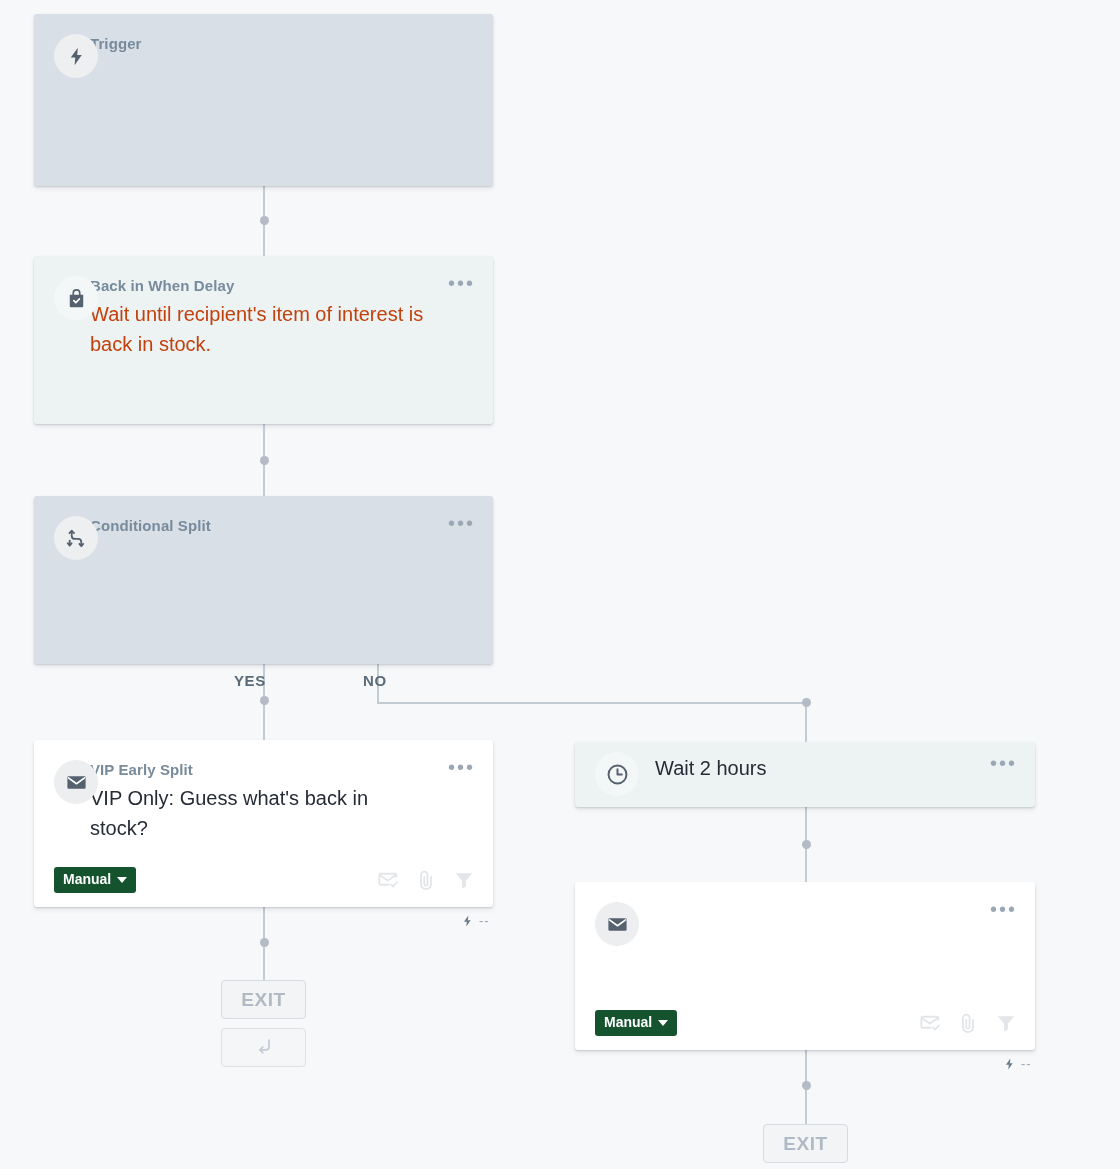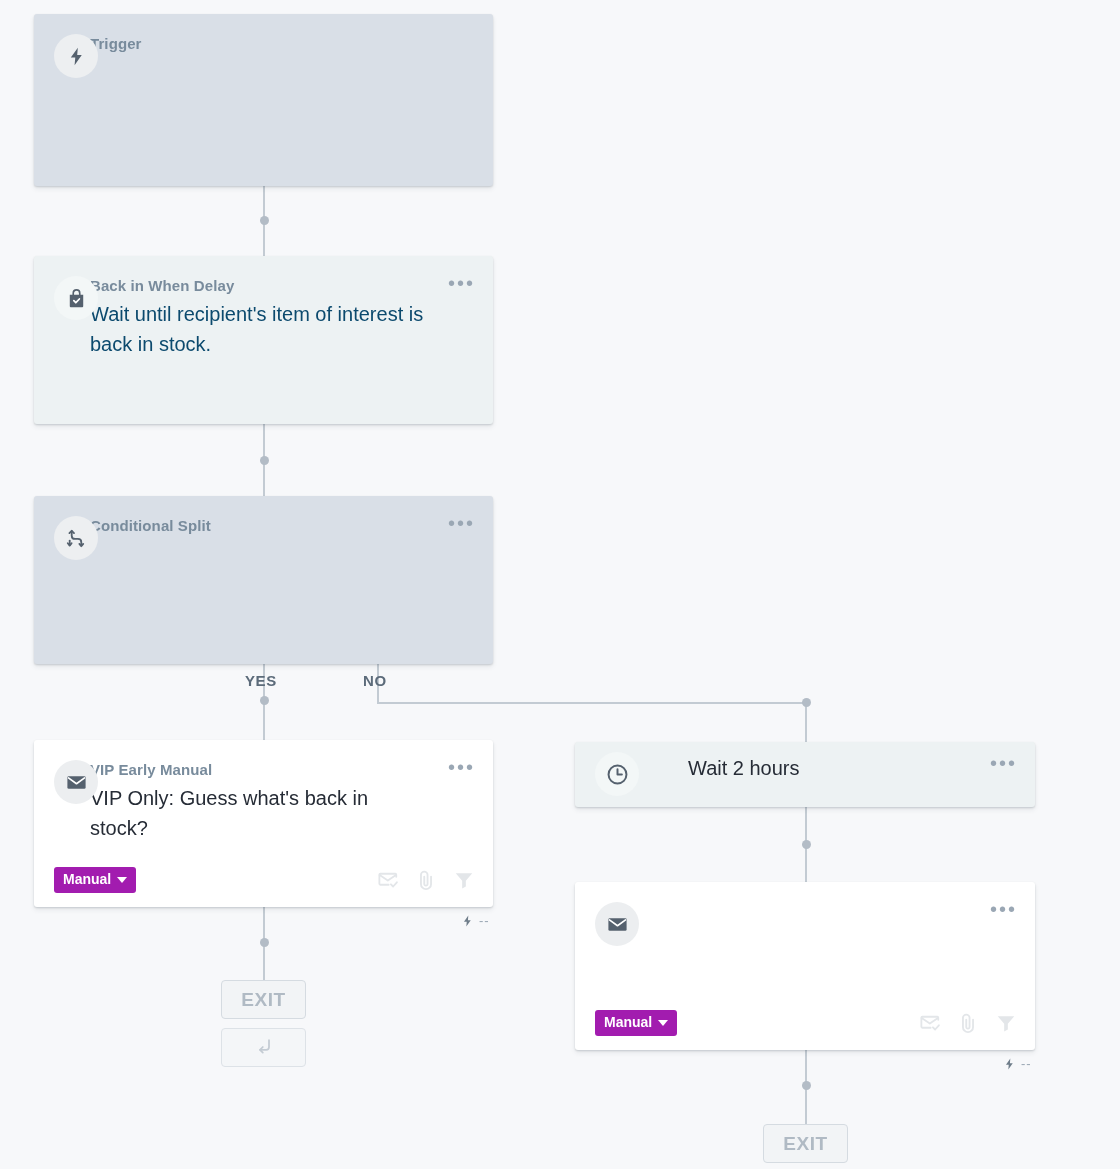--- a/index.html
+++ b/index.html
@@ -43,36 +43,36 @@
   .body-col { margin-left: 34px; padding-right: 40px; }
 
   .eyebrow {
     font-size: 15px; font-weight: bold; color: #788b9c;
     letter-spacing: .1px; line-height: 19px;
   }
   .headline {
     font-size: 20px; color: #262c36; line-height: 30px;
     margin-top: 4px; font-weight: normal;
   }
-  .headline.muted { color: #0c4a6e; }
+  .headline.muted { color: #c2410c; }
   .headline b { font-weight: bold; }
 
   .dots {
     position: absolute; right: 18px; top: 20px;
     font-size: 20px; line-height: 14px; color: #9aa7b4;
     letter-spacing: 2px; cursor: pointer; user-select: none;
   }
 
   
   .msg-footer {
     position: absolute; left: 20px; right: 18px; bottom: 14px;
     display: flex; align-items: center; justify-content: space-between;
   }
   .badge {
-    background: #a21caf; color: #ffffff; font-weight: bold;
+    background: #14532d; color: #ffffff; font-weight: bold;
     font-size: 14px; line-height: 15px;
     padding: 5px 9px 6px 9px; border-radius: 3px;
     display: inline-flex; align-items: center; gap: 6px; cursor: pointer;
   }
   .badge .caret {
     width: 0; height: 0; border-left: 5px solid transparent;
     border-right: 5px solid transparent; border-top: 6px solid #ffffff;
   }
   .msg-icons { display: flex; align-items: center; gap: 16px; }
   .msg-icons svg { display: block; }
@@ -174,34 +174,34 @@
           <path d="M15 17.6 17 20l2-2.4"></path>
         </svg>
       </div>
       <div class="dots">•••</div>
       <div class="body-col">
         <div class="eyebrow">Conditional Split</div>
       </div>
     </div>
   </div>
 
-  <div class="branch-label" style="left:245px; top:672px;">YES</div>
+  <div class="branch-label" style="left:234px; top:672px;">YES</div>
   <div class="branch-label" style="left:363px; top:672px;">NO</div>
 
   <div class="card white" style="left:34px; top:740px; width:459px; height:167px;">
     <div class="card-inner">
       <div class="avatar">
         <svg width="23" height="23" viewBox="0 0 24 24" fill="none">
           <rect x="2.5" y="5.5" width="19" height="13" rx="1.4" fill="#55616e"></rect>
           <path d="M3.6 7.2 12 13.3l8.4-6.1" stroke="#ffffff" stroke-width="1.7" fill="none" stroke-linecap="round" stroke-linejoin="round"></path>
         </svg>
       </div>
       <div class="dots">•••</div>
       <div class="body-col">
-        <div class="eyebrow">VIP Early Manual</div>
+        <div class="eyebrow">VIP Early Split</div>
         <div class="headline">VIP Only: Guess what's back in stock?</div>
       </div>
       <div class="msg-footer">
         <div class="badge">
           <span>Manual</span>
           <span class="caret"></span>
         </div>
         <div class="msg-icons">
           <span>
             <svg width="22" height="22" viewBox="0 0 24 24" fill="none" stroke="#e3e6e9" stroke-width="2" stroke-linecap="round" stroke-linejoin="round">
@@ -245,21 +245,21 @@
 
   <div class="card paleblue" style="left:575px; top:742px; width:460px; height:65px;">
     <div class="card-inner" style="padding-top:11px;">
       <div class="avatar" style="top:10px; width:44px; height:44px;">
         <svg width="25" height="25" viewBox="0 0 24 24" fill="none" stroke="#55616e" stroke-width="1.9" stroke-linecap="round" stroke-linejoin="round">
           <circle cx="12" cy="12" r="8.6"></circle>
           <path d="M12 6.9V12h4.2"></path>
         </svg>
       </div>
       <div class="dots" style="top:14px;">•••</div>
-      <div class="body-col" style="margin-left:91px;">
+      <div class="body-col" style="margin-left:58px;">
         <div class="headline" style="margin-top:0;">Wait 2 hours</div>
       </div>
     </div>
   </div>
 
   <div class="card white" style="left:575px; top:882px; width:460px; height:168px;">
     <div class="card-inner">
       <div class="avatar">
         <svg width="23" height="23" viewBox="0 0 24 24" fill="none">
           <rect x="2.5" y="5.5" width="19" height="13" rx="1.4" fill="#55616e"></rect>

